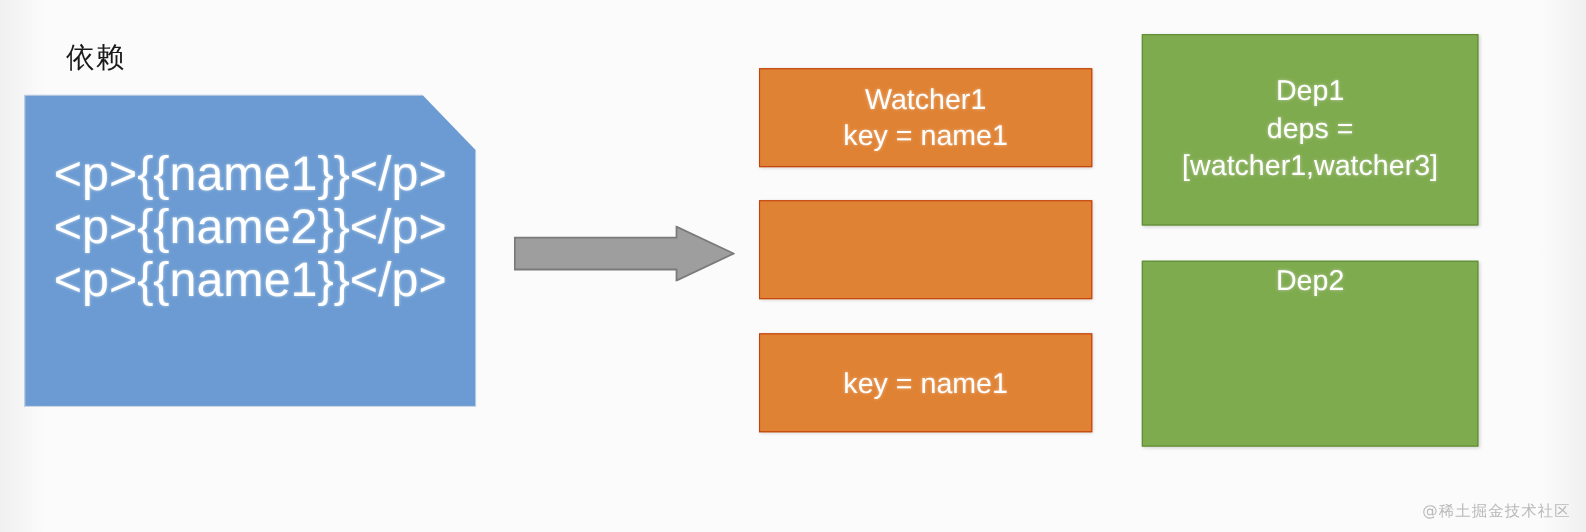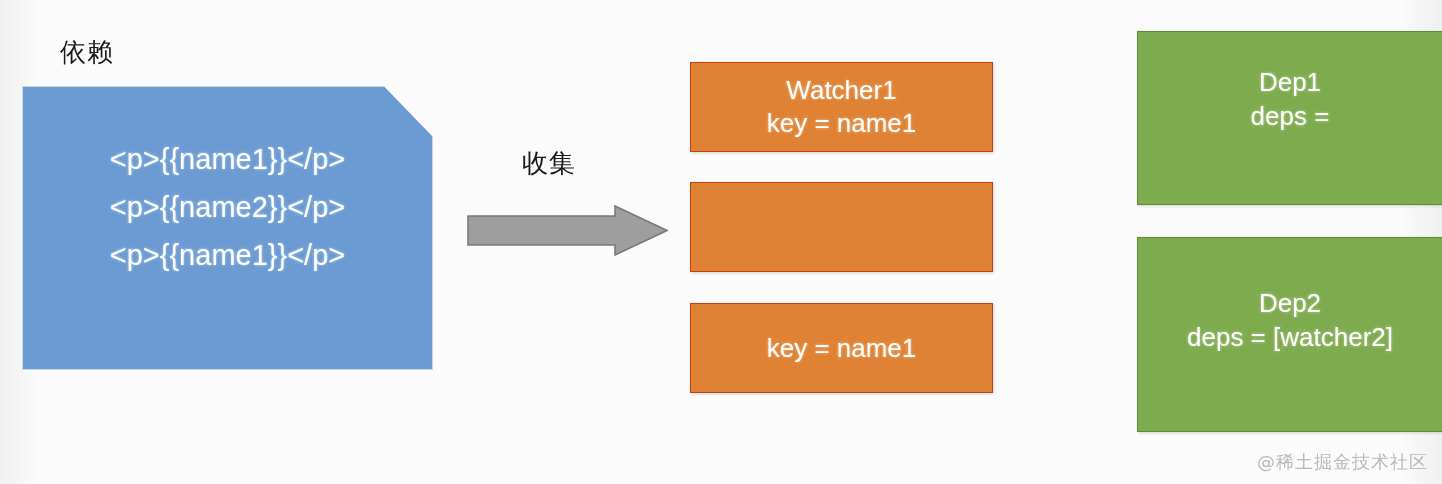--- a/index.html
+++ b/index.html
@@ -53,21 +53,21 @@
   }
   #template-shape .code-lines {
     position: absolute;
     left: 0;
     top: 48px;
     width: 100%;
     text-align: center;
   }
   #template-shape .code-line {
     color: #ffffff;
-    font-size: 29px;
+    font-size: 44px;
     line-height: 48px;
     white-space: nowrap;
     text-shadow: 0 0 3px rgba(255,255,255,0.55);
     font-family: "Liberation Sans", "DejaVu Sans", sans-serif;
   }
 
   
   #collect-arrow {
     position: absolute;
     left: 467px;
@@ -98,47 +98,47 @@
     white-space: nowrap;
     text-shadow: 0 0 3px rgba(255,255,255,0.5);
   }
   #watcher-box-1 { top: 62px; }
   #watcher-box-2 { top: 182px; }
   #watcher-box-3 { top: 303px; }
 
   
   .dep-box {
     position: absolute;
-    left: 1137px;
+    left: 1038px;
     width: 306px;
     background: #7fab4f;
     border: 1px solid #5f8b36;
     box-sizing: border-box;
     display: flex;
     flex-direction: column;
     align-items: center;
     box-shadow: 1px 1px 3px rgba(0,0,0,0.16);
   }
   .dep-box .line {
     color: #ffffff;
     font-size: 26px;
     line-height: 34px;
     white-space: nowrap;
     text-shadow: 0 0 3px rgba(255,255,255,0.5);
   }
   #dep-box-1 { top: 31px; height: 174px; padding-top: 33px; }
-  #dep-box-2 { top: 237px; height: 195px; padding-top: 48px; }
+  #dep-box-2 { top: 237px; height: 169px; }
 
   
   #watermark {
     position: absolute;
     right: 14px;
     bottom: 10px;
     color: #b9b9b9;
-    font-size: 18px;
+    font-size: 14px;
     letter-spacing: 1px;
     white-space: nowrap;
     font-family: "DejaVu Sans", "Liberation Sans", sans-serif;
   }
 </style>
 </head>
 <body>
 
 <div id="canvas">
   <div class="plate"></div>
@@ -146,39 +146,38 @@
   <div class="cn-label" id="dep-label">依赖</div>
 
   <div id="template-shape">
     <div class="code-lines">
       <div class="code-line">&lt;p&gt;{{name1}}&lt;/p&gt;</div>
       <div class="code-line">&lt;p&gt;{{name2}}&lt;/p&gt;</div>
       <div class="code-line">&lt;p&gt;{{name1}}&lt;/p&gt;</div>
     </div>
   </div>
 
-  <div class="cn-label" id="collect-label">收集</div>
 
   <svg id="collect-arrow" viewBox="0 0 201 51">
     <polygon points="1,11 148,11 148,1 200,25.5 148,50 148,40 1,40" fill="#9e9e9e" stroke="#7a7a7a" stroke-width="1.6" stroke-linejoin="miter"></polygon>
   </svg>
 
   <div class="watcher-box" id="watcher-box-1">
     <div class="line">Watcher1</div>
     <div class="line">key = name1</div>
   </div>
   <div class="watcher-box" id="watcher-box-2">
   </div>
   <div class="watcher-box" id="watcher-box-3">
     <div class="line">key = name1</div>
   </div>
 
   <div class="dep-box" id="dep-box-1">
     <div class="line">Dep1</div>
     <div class="line">deps =</div>
+    <div class="line">[watcher1,watcher3]</div>
   </div>
   <div class="dep-box" id="dep-box-2">
     <div class="line">Dep2</div>
-    <div class="line">deps = [watcher2]</div>
   </div>
 
   <div id="watermark">@稀土掘金技术社区</div>
 </div>
 
 </body></html>

